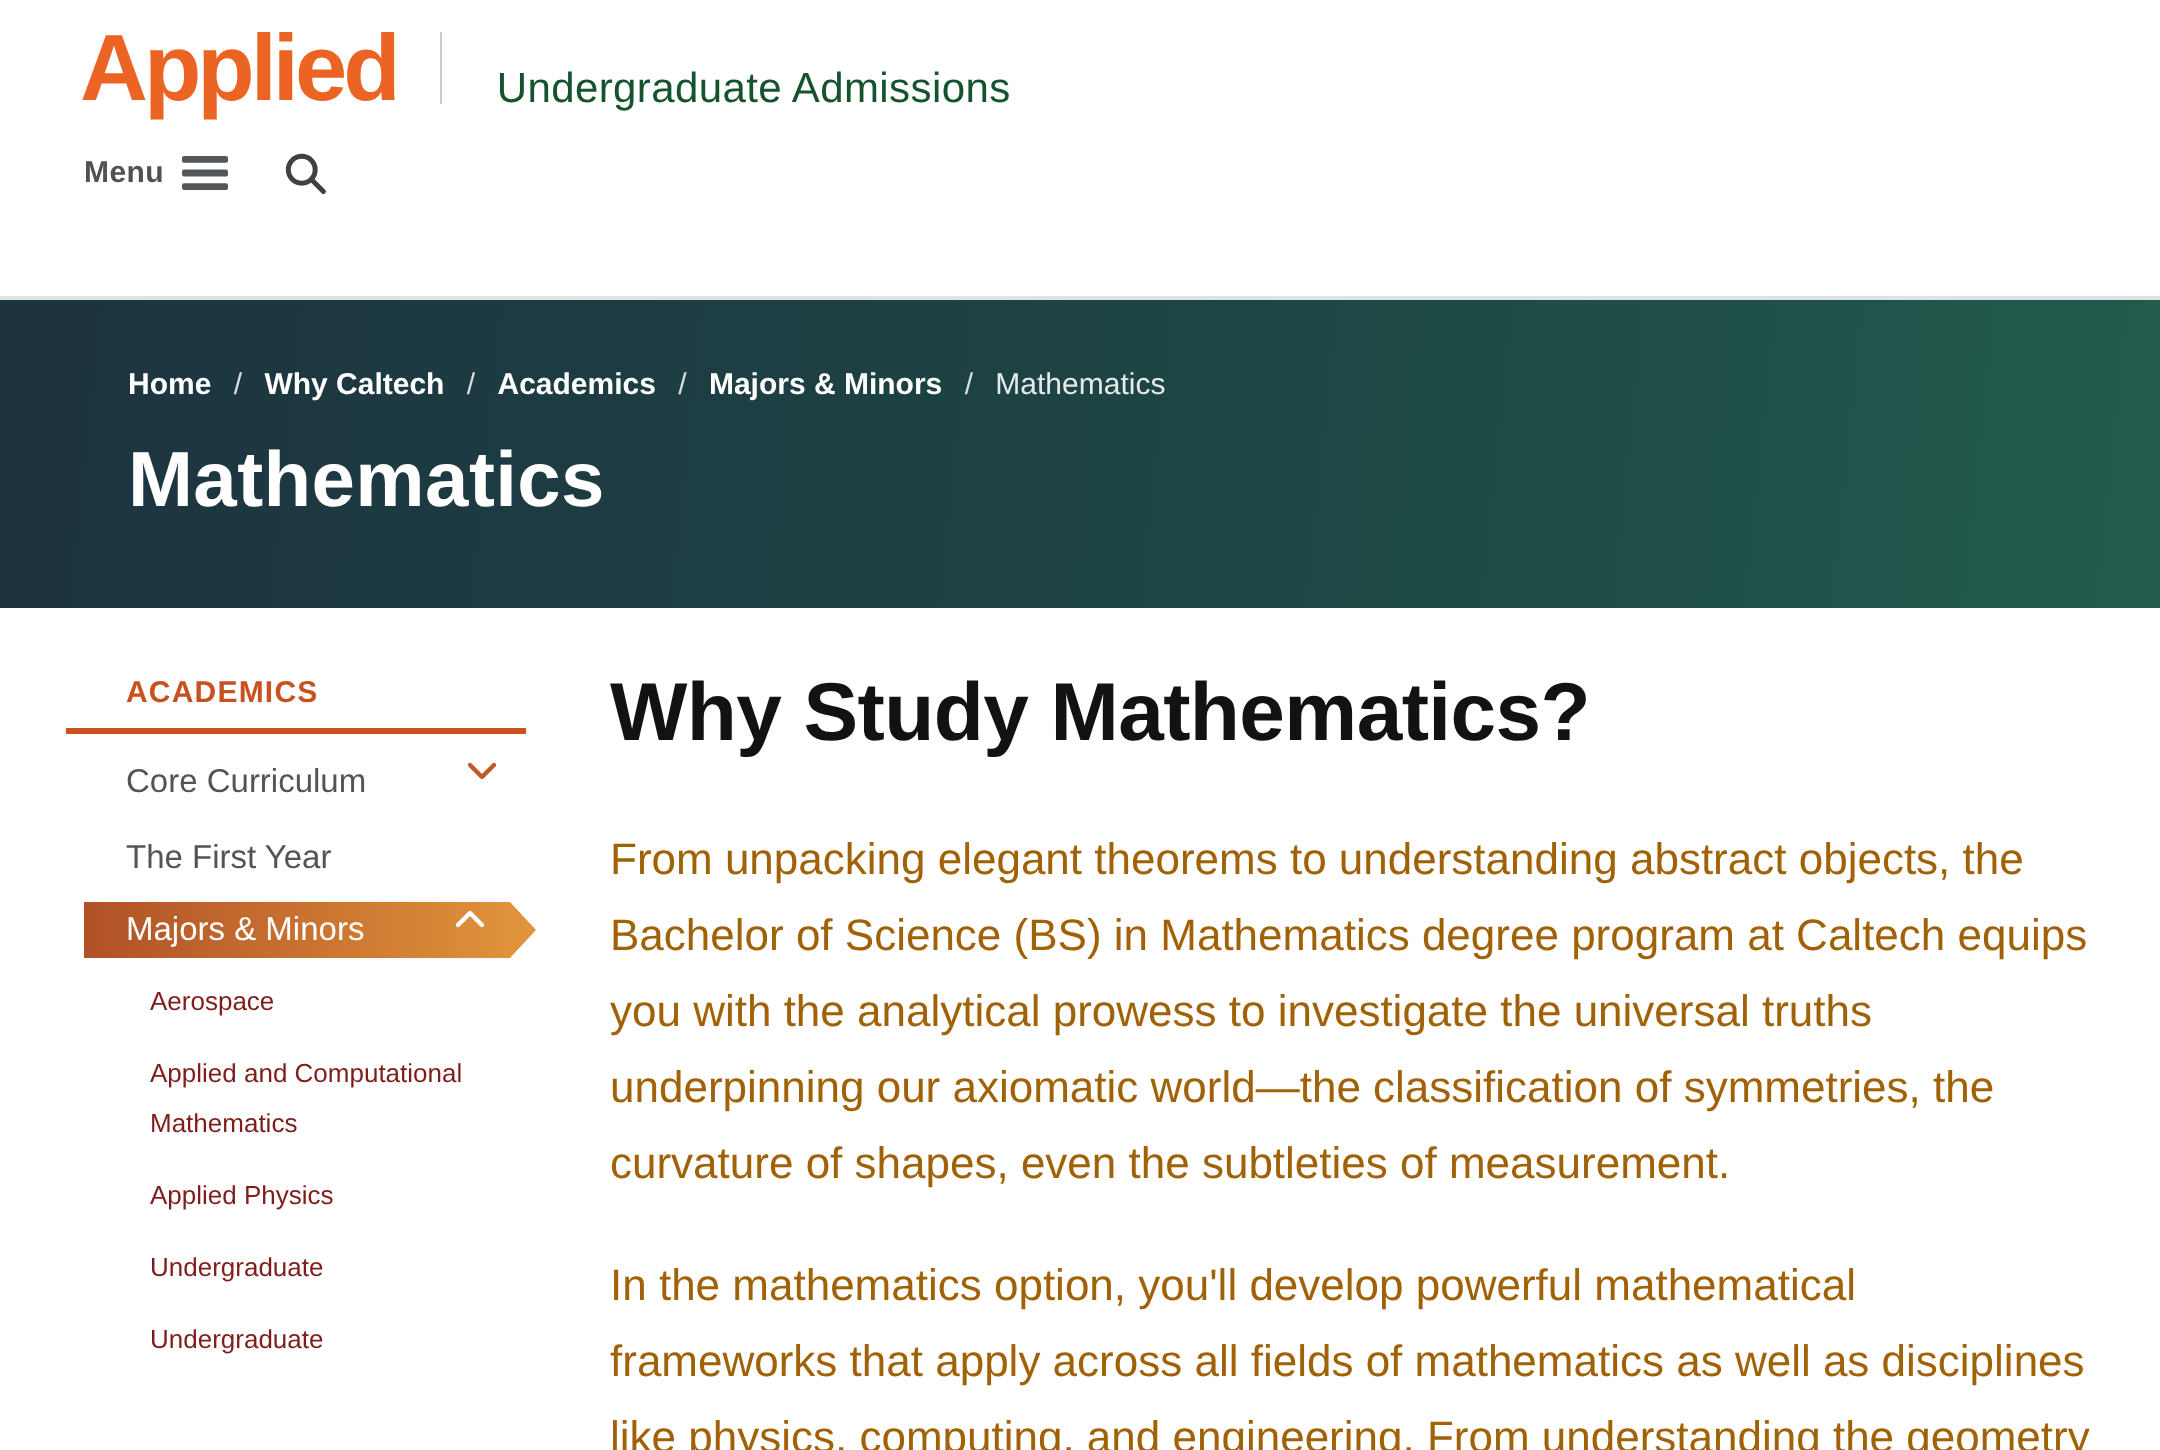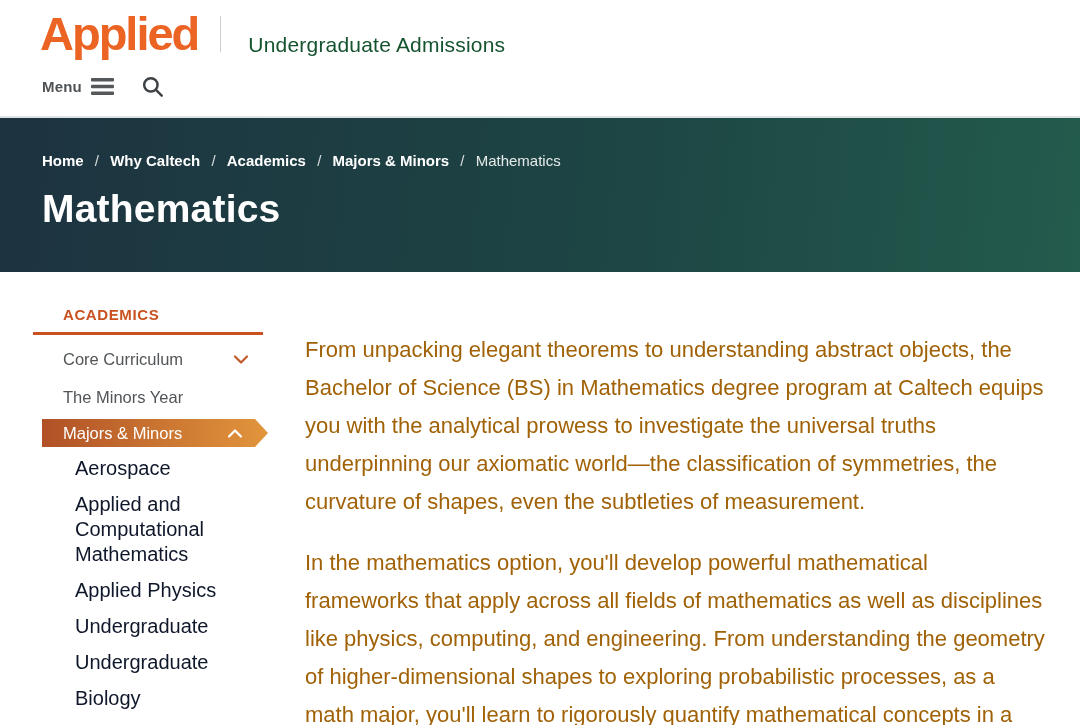--- a/index.html
+++ b/index.html
@@ -27,21 +27,22 @@
   .menu-btn { display: flex; align-items: flex-end; cursor: pointer; }
   .menu-label { font-size: 15px; font-weight: bold; color: #4E5255; letter-spacing: 0.2px; margin-left: 2px; }
   .hamburger { margin-left: 9px; display: block; }
   .search-btn { margin-left: 27px; cursor: pointer; display: flex; align-items: center; }
 
   
   .hero {
     height: 156px;
     background: linear-gradient(96deg, #1D3340 0%, #1D4644 58%, #235B4D 100%);
     border-top: 2px solid #DDE2E5;
-    padding: 34px 0 0 42px;
+    padding: 34px 0 0 64px;
+    margin-top: 32px;
   }
   .breadcrumbs { font-size: 15px; line-height: 18px; }
   .crumb { color: #ffffff; font-weight: bold; text-decoration: none; cursor: pointer; }
   .crumb.current { font-weight: normal; color: #E6EAEA; cursor: default; }
   .sep { color: #D8DEDE; font-weight: normal; margin: 0 7px; }
   .hero-title {
     color: #ffffff; font-size: 39px; font-weight: bold;
     margin: 17px 0 0; letter-spacing: 0.2px; line-height: 44px;
   }
 
@@ -49,35 +50,35 @@
   .content { display: flex; padding-top: 28px; }
 
   .sidebar { width: 230px; margin-left: 33px; flex-shrink: 0; }
   .side-label {
     font-size: 15px; font-weight: bold; color: #C8511F;
     letter-spacing: 0.6px; padding: 6px 0 9px 30px;
   }
   .side-rule { height: 3px; background: #C8511F; }
   .side-nav { margin-top: 5px; }
   .side-item {
-    display: flex; justify-content: space-between; align-items: center;
+    display: flex; justify-content: space-between; align-items: flex-start;
     font-size: 16.5px; color: #515558; text-decoration: none; cursor: pointer;
     padding: 9px 15px 9px 30px; line-height: 20px;
   }
   .side-item.active {
     background: linear-gradient(90deg, #B05126 0%, #E2953C 100%);
     color: #ffffff;
     clip-path: polygon(0 0, calc(100% - 13px) 0, 100% 50%, calc(100% - 13px) 100%, 0 100%);
     margin: 3px -5px 3px 9px;
     padding: 4px 26px 4px 21px;
   }
   .side-subnav { list-style: none; margin: 9px 0 0; padding: 0 0 0 42px; }
   .side-subnav li { margin-bottom: 11px; width: 160px; }
   .side-subnav a {
-    font-size: 20px; color: #0f172a; text-decoration: none; cursor: pointer;
+    font-size: 13px; color: #7f1d1d; text-decoration: none; cursor: pointer;
     line-height: 25px; display: inline-block;
   }
 
   .main { margin-left: 42px; width: 740px; }
   .main h1 {
     font-size: 41px; font-weight: bold; color: #121212;
     letter-spacing: -0.3px; line-height: 48px; margin: 0;
   }
   .main p { font-size: 22px; line-height: 38px; color: #a16207; margin: 31px 0 0; }
   .main p + p { margin-top: 23px; }
@@ -130,37 +131,37 @@
     <div class="side-label">ACADEMICS</div>
     <div class="side-rule"></div>
     <nav class="side-nav">
       <a class="side-item">
         <span>Core Curriculum</span>
         <svg width="14" height="9" viewBox="0 0 14 9" fill="none" stroke="#C05A2B" stroke-width="2.2" stroke-linecap="round" stroke-linejoin="round">
           <polyline points="1,1.5 7,7.5 13,1.5"></polyline>
         </svg>
       </a>
       <a class="side-item">
-        <span>The Minors Year</span>
+        <span>The First Year</span>
       </a>
       <a class="side-item active">
         <span>Majors &amp; Minors</span>
         <svg width="14" height="9" viewBox="0 0 14 9" fill="none" stroke="#ffffff" stroke-width="2.2" stroke-linecap="round" stroke-linejoin="round">
           <polyline points="1,7.5 7,1.5 13,7.5"></polyline>
         </svg>
       </a>
       <ul class="side-subnav">
         <li><a>Aerospace</a></li>
         <li><a>Applied and Computational Mathematics</a></li>
         <li><a>Applied Physics</a></li>
         <li><a>Undergraduate</a></li>
         <li><a>Undergraduate</a></li>
-        <li><a>Biology</a></li>
       </ul>
     </nav>
   </aside>
 
   <main class="main">
+    <h1>Why Study Mathematics?</h1>
     <p>From unpacking elegant theorems to understanding abstract objects, the Bachelor of Science (BS) in Mathematics degree program at Caltech equips you with the analytical prowess to investigate the universal truths underpinning our axiomatic world—the classification of symmetries, the curvature of shapes, even the subtleties of measurement.</p>
     <p>In the mathematics option, you'll develop powerful mathematical frameworks that apply across all fields of mathematics as well as disciplines like physics, computing, and engineering. From understanding the geometry of higher-dimensional shapes to exploring probabilistic processes, as a math major, you'll learn to rigorously quantify mathematical concepts in a community of problem solvers who share your passions.</p>
   </main>
 
 </div>
 
 </body></html>

